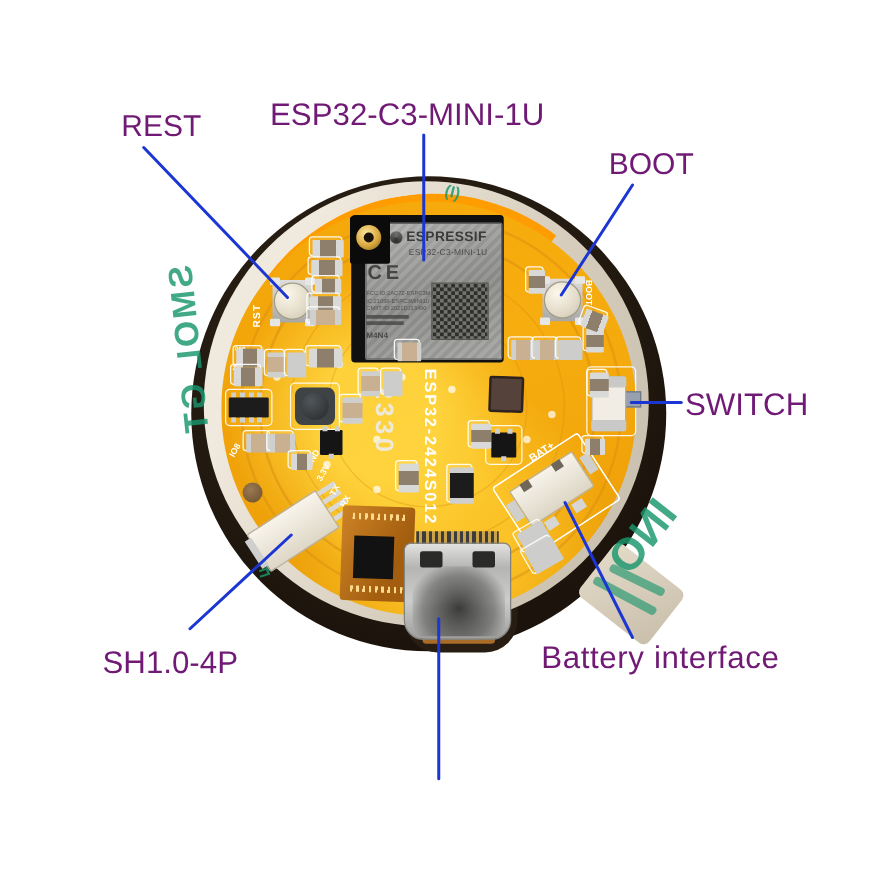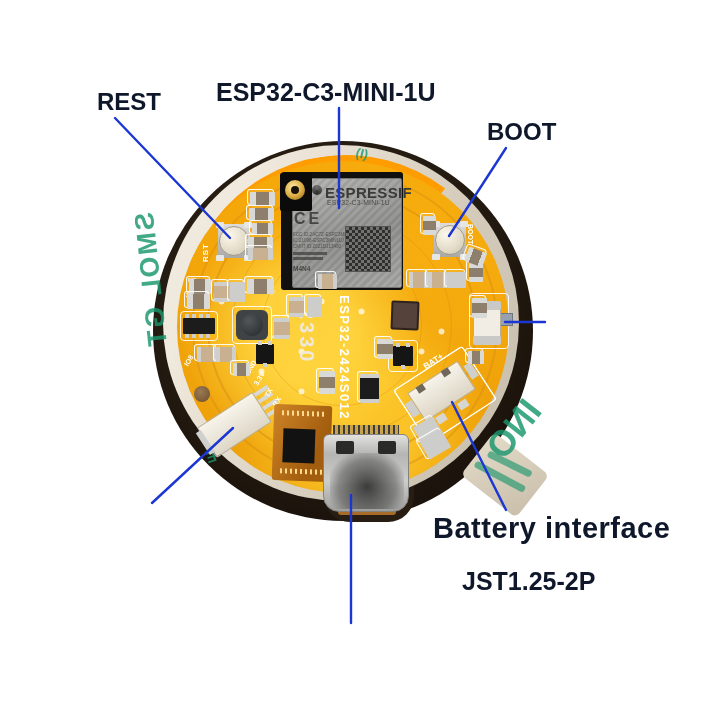--- a/index.html
+++ b/index.html
@@ -1,21 +1,21 @@
 <!DOCTYPE html>
 <html><head>
 <meta charset="utf-8">
 <style>
   html,body{margin:0;padding:0;}
   #stage{position:relative;width:711px;height:714px;background:#ffffff;overflow:hidden;
          font-family:"Liberation Sans",sans-serif;}
   #stage *{position:absolute;box-sizing:border-box;}
 
   
-  .lbl{color:#0f172a;font-weight:bold;white-space:nowrap;}
+  .lbl{color:#701a75;font-weight:normal;white-space:nowrap;}
 
   
   .ring-dark{left:153px;top:141px;width:380px;height:380px;border-radius:50%;
     background:radial-gradient(circle at 45% 40%, #3a2d1f, #1c140c 72%);}
   .ring-beige{left:163px;top:145px;width:356px;height:356px;border-radius:50%;
     background:linear-gradient(115deg,#f0e9dd 20%,#d6cdbd 60%,#c6bcab);}
   .crescent-orange{left:181px;top:155px;width:330px;height:332px;border-radius:50%;
     border:9px solid transparent;border-top-color:#ff9c00;transform:rotate(-8deg);}
   .crescent-green{left:186px;top:162px;width:322px;height:322px;border-radius:50%;
     border:7px solid transparent;border-bottom-color:rgba(211,216,55,.55);transform:rotate(18deg);}
@@ -42,21 +42,21 @@
   
   .module{left:281px;top:172px;width:122px;height:118px;background:#101010;border-radius:3px;}
   .shield{left:11px;top:6px;width:110px;height:110px;border:1px solid #757573;border-radius:2px;
     background:
      repeating-linear-gradient(135deg, rgba(255,255,255,.06) 0 3px, rgba(0,0,0,.05) 3px 6px),
      linear-gradient(160deg,#b3b3b1,#8e8e8c 55%,#a6a6a4);}
   .uflblock{left:-1px;top:1px;width:32px;height:38px;background:#0b0b0b;border-radius:2px;}
   .ufl{left:5px;top:7px;width:20px;height:20px;border-radius:50%;
     background:radial-gradient(circle at 40% 35%, #ffe9a0, #d9a83e 55%, #7a5a18);}
   .ufl::after{content:"";position:absolute;left:6px;top:6px;width:8px;height:8px;border-radius:50%;background:#1a1208;}
-  .brandrow{left:44px;top:12px;height:12px;color:#3b3b39;font-size:15px;font-weight:bold;letter-spacing:.3px;}
+  .brandrow{left:44px;top:12px;height:12px;color:#3b3b39;font-size:11px;font-weight:bold;letter-spacing:.3px;}
   .brandlogo{left:-13px;top:1px;width:10px;height:10px;border-radius:50%;
     background:conic-gradient(#6f6f6d,#2e2e2c,#6f6f6d);}
   .modmodel{left:46px;top:27px;font-size:6.8px;color:#4a4a48;letter-spacing:.2px;}
   .cemark{left:13px;top:38px;font-size:16px;font-weight:bold;color:#454543;letter-spacing:3px;}
   .regline{left:12px;color:#535351;font-size:4.6px;line-height:5.6px;white-space:nowrap;}
   .smudge{left:12px;height:2.5px;background:rgba(70,70,68,.8);}
   .modmark{left:12px;top:93px;font-size:6.5px;font-weight:bold;color:#474745;}
   .qr{left:64px;top:54px;width:46px;height:46px;border:1px solid #55554f;
     background:repeating-conic-gradient(#2e2e2c 0 25%, #72726f 0 50%);background-size:6px 6px;}
 
@@ -379,15 +379,16 @@
       <line x1="545" y1="322" x2="505" y2="322"></line>
       <line x1="152" y1="503" x2="233" y2="428"></line>
       <line x1="452" y1="402" x2="506" y2="510"></line>
       <line x1="351" y1="495" x2="351" y2="623"></line>
     </g>
   </svg>
 
   <span class="lbl" style="left:97px;top:88px;font-size:24px;">REST</span>
   <span class="lbl" style="left:216px;top:78px;font-size:25px;">ESP32-C3-MINI-1U</span>
   <span class="lbl" style="left:487px;top:118px;font-size:24px;">BOOT</span>
-  <span class="lbl" style="left:433px;top:512px;font-size:29px;letter-spacing:.5px;">Battery interface</span>
-  <span class="lbl" style="left:462px;top:567px;font-size:25px;">JST1.25-2P</span>
+  <span class="lbl" style="left:548px;top:310px;font-size:25px;">SWITCH</span>
+  <span class="lbl" style="left:82px;top:516px;font-size:25px;">SH1.0-4P</span>
+  <span class="lbl" style="left:433px;top:512px;font-size:25px;letter-spacing:.5px;">Battery interface</span>
 </div>
 
 </body></html>

